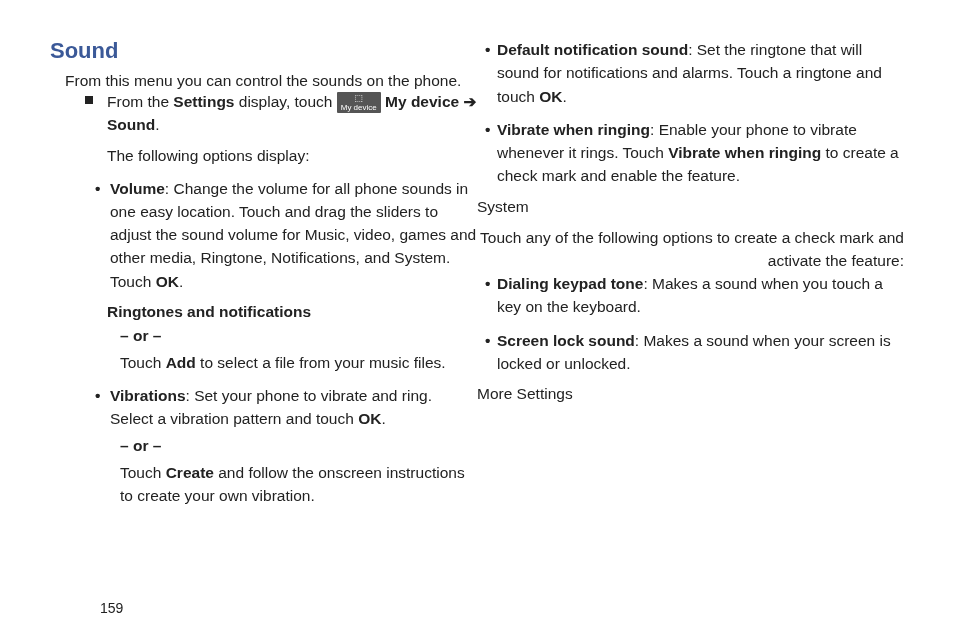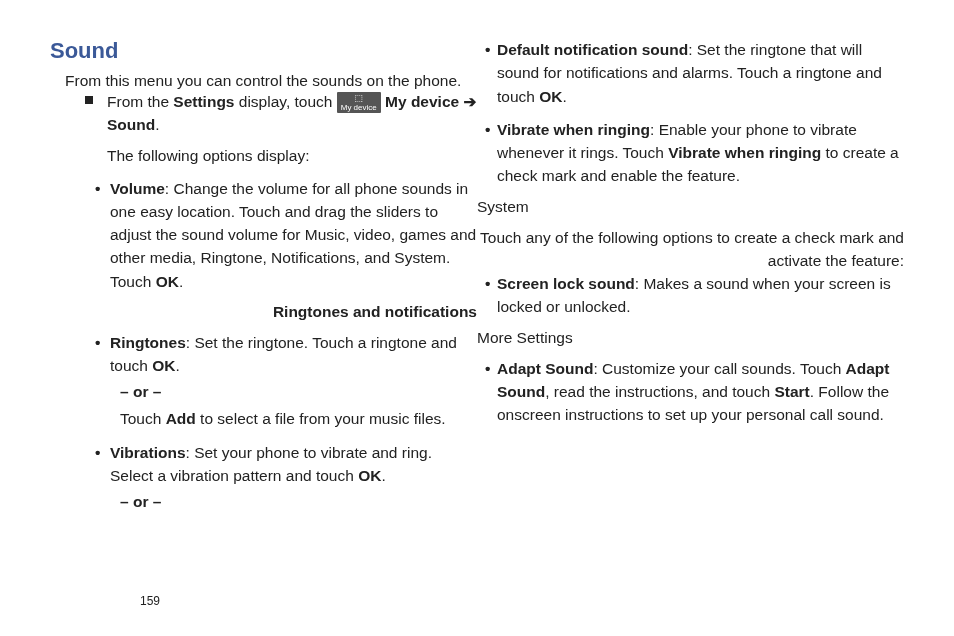--- a/index.html
+++ b/index.html
@@ -70,21 +70,20 @@
       font-weight: bold;
     }
     .bullet-body {
       padding-left: 3px;
     }
     .subheading {
       font-weight: bold;
       margin-left: 57px;
       margin-bottom: 10px;
       margin-top: 6px;
-      text-align: right;
     }
     .subheading-r {
       font-weight: normal;
       margin-left: 0px;
       margin-bottom: 10px;
       margin-top: 6px;
     }
     .sub-or {
       margin-left: 70px;
       margin-bottom: 6px;
@@ -113,24 +112,23 @@
     }
     .icon-box-inner {
       display: block;
       font-size: 9px;
       margin-bottom: 1px;
     }
     .arrow { font-weight: bold; }
     b { font-weight: bold; text-align: center; }
     .page-num {
       position: absolute;
-      bottom: 28px;
+      bottom: 20px;
       left: 100px;
-      font-size: 12px;
-      margin-left: 40px;
+      font-size: 14px;
     }
   </style>
 </head>
 <body>
 
 <div class="columns">
   <div class="col">
 
     <h1>Sound</h1>
 
@@ -147,63 +145,61 @@
     <p class="subintro">The following options display:</p>
 
     <div class="bullet-item">
       <div class="bullet-body">
         <b>Volume</b><span>: Change the volume for all phone sounds in one easy location. Touch and drag the sliders to adjust the sound volume for Music, video, games and other media, Ringtone, Notifications, and System. Touch </span><b>OK</b><span>.</span>
       </div>
     </div>
 
     <div class="subheading">Ringtones and notifications</div>
 
-    <div class="bullet-item">
-      <div class="bullet-body">
-        <b>Ringtones</b><span>: Set the ringtone. Touch a ringtone and touch </span><b>OK</b><span>.</span>
-      </div>
-    </div>
 
     <div class="sub-or">– or –</div>
     <div class="sub-line">
       <span>Touch </span><b>Add</b><span> to select a file from your music files.</span>
     </div>
 
     <div class="bullet-item">
       <div class="bullet-body">
         <b>Vibrations</b><span>: Set your phone to vibrate and ring. Select a vibration pattern and touch </span><b>OK</b><span>.</span>
       </div>
     </div>
 
     <div class="sub-or">– or –</div>
+    <div class="sub-line">
+      <span>Touch </span><b>Create</b><span> and follow the onscreen instructions to create your own vibration.</span>
+    </div>
 
   </div>
 
   <div class="col">
 
     <div class="bullet-item-r">
       <b>Default notification sound</b><span>: Set the ringtone that will sound for notifications and alarms. Touch a ringtone and touch </span><b>OK</b><span>.</span>
     </div>
 
     <div class="bullet-item-r">
       <b>Vibrate when ringing</b><span>: Enable your phone to vibrate whenever it rings. Touch </span><b>Vibrate when ringing</b><span> to create a check mark and enable the feature.</span>
     </div>
 
     <div class="subheading-r">System</div>
 
     <p class="col-right-intro">Touch any of the following options to create a check mark and activate the feature:</p>
 
+    <div class="bullet-item-r">
+      <b>Dialing keypad tone</b><span>: Makes a sound when you touch a key on the keyboard.</span>
+    </div>
 
 
     <div class="bullet-item-r">
       <b>Screen lock sound</b><span>: Makes a sound when your screen is locked or unlocked.</span>
     </div>
 
     <div class="subheading-r">More Settings</div>
 
-    <div class="bullet-item-r">
-      <b>Adapt Sound</b><span>: Customize your call sounds. Touch </span><b>Adapt Sound</b><span>, read the instructions, and touch </span><b>Start</b><span>. Follow the onscreen instructions to set up your personal call sound.</span>
-    </div>
 
   </div>
 </div>
 
 <div class="page-num">159</div>
 
 </body></html>

